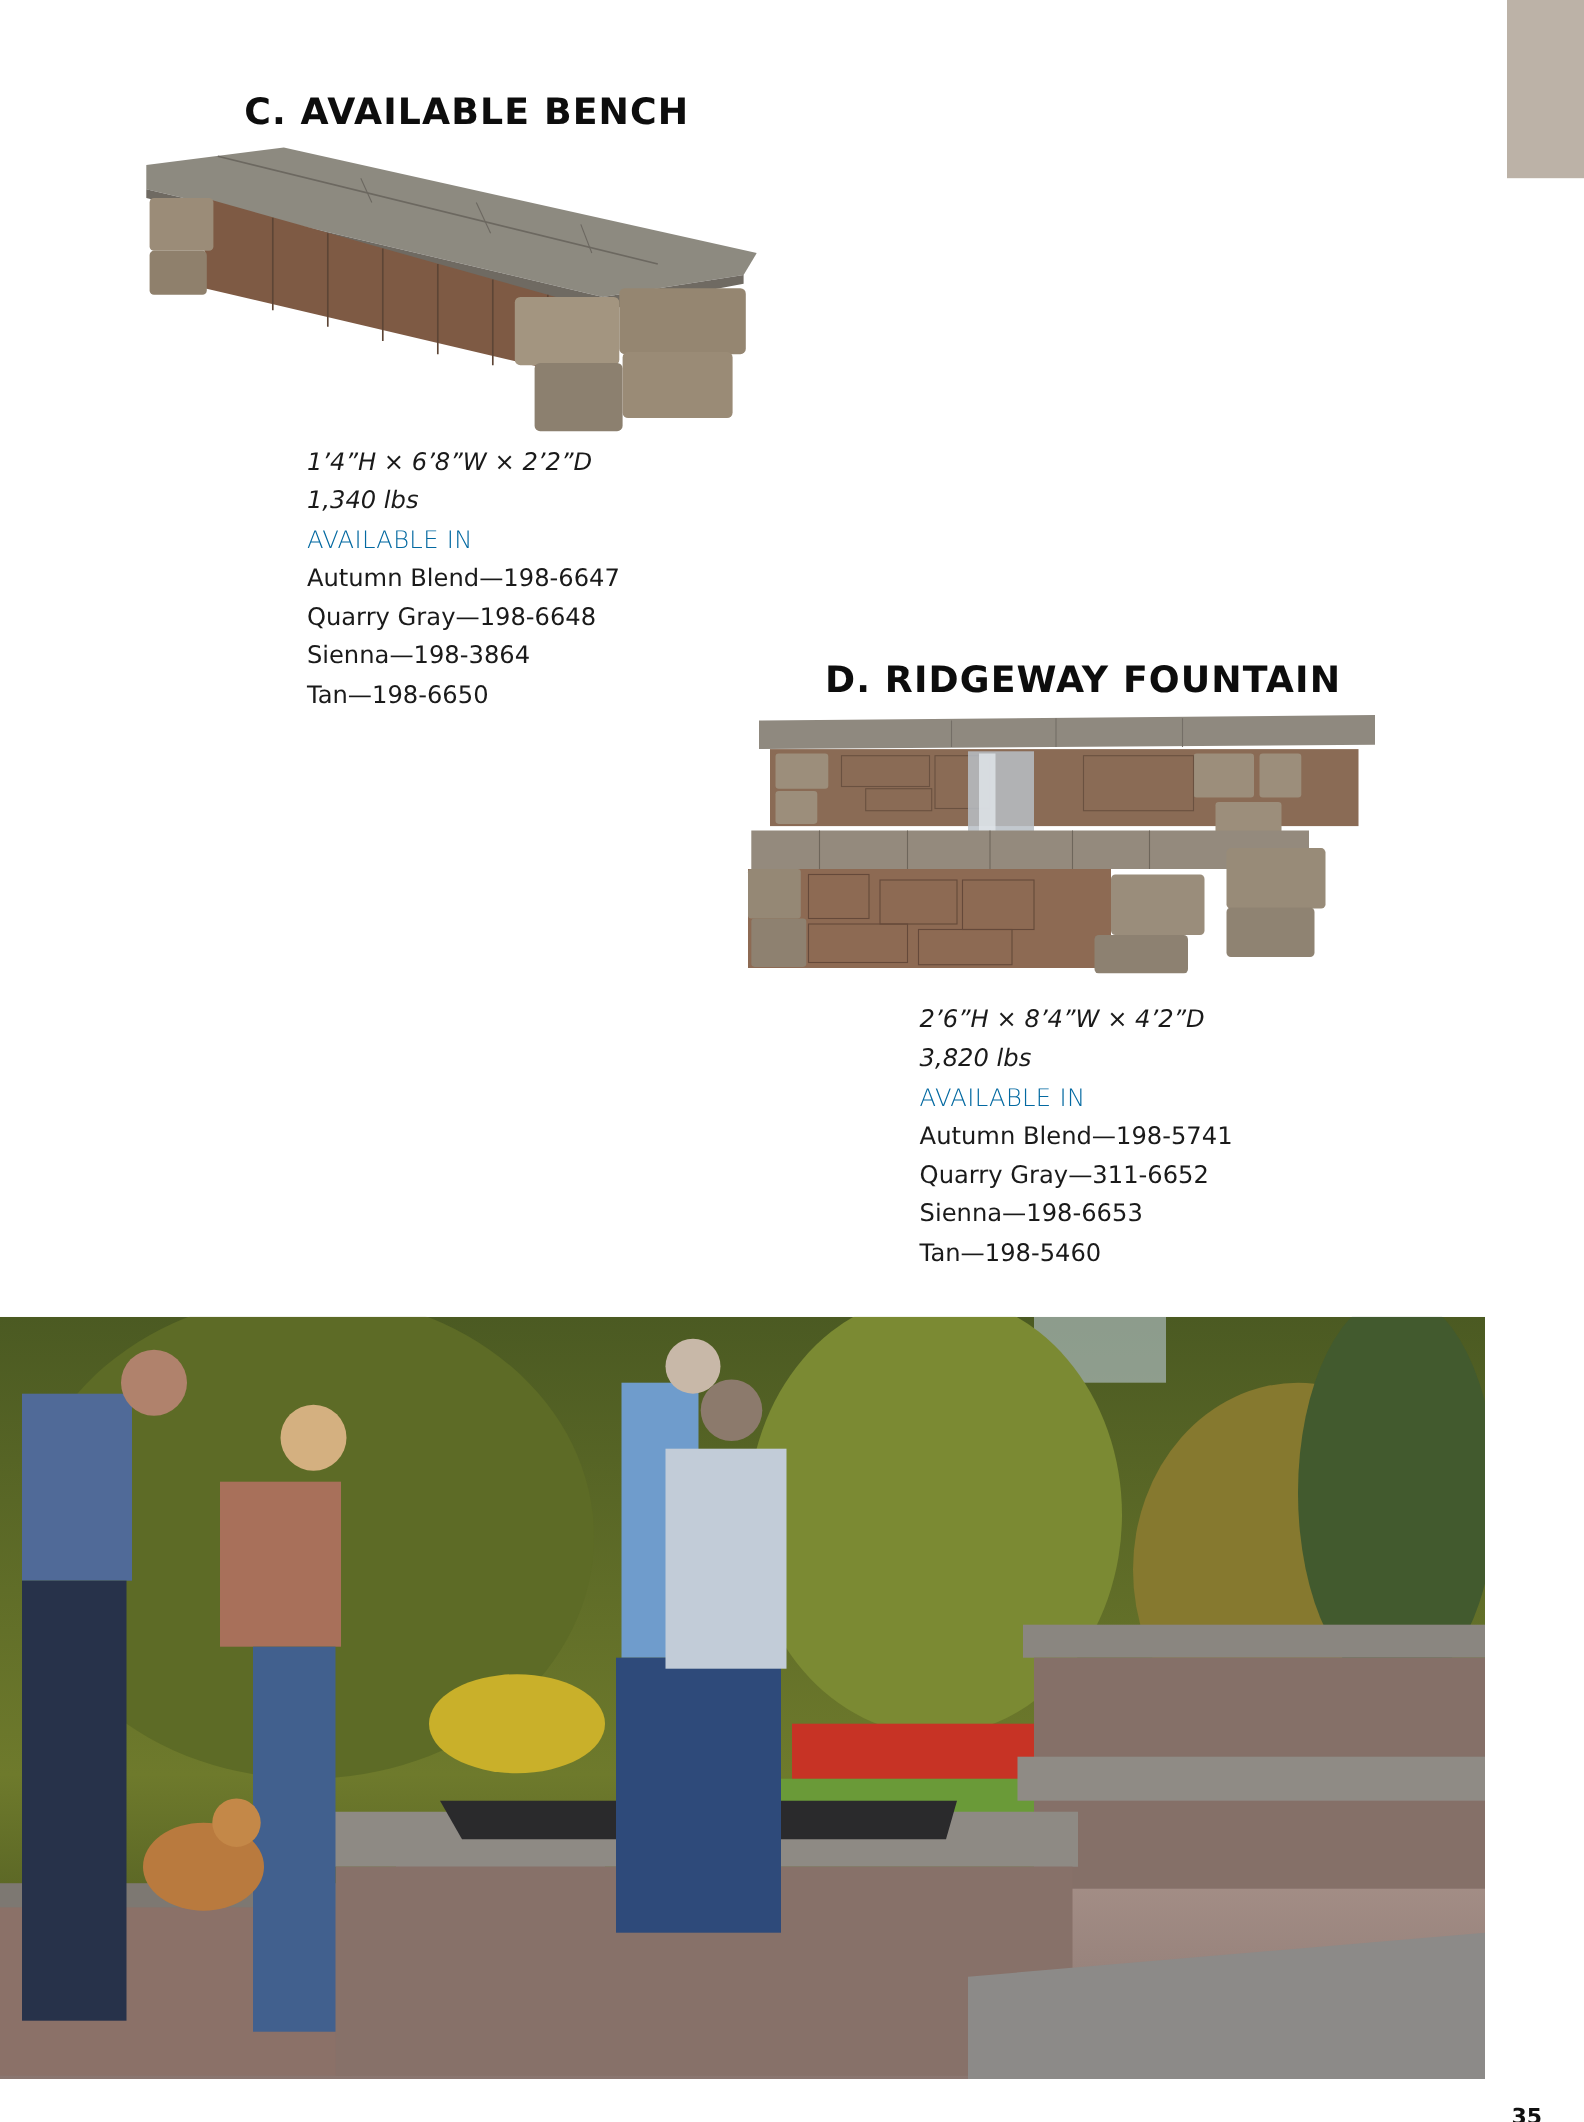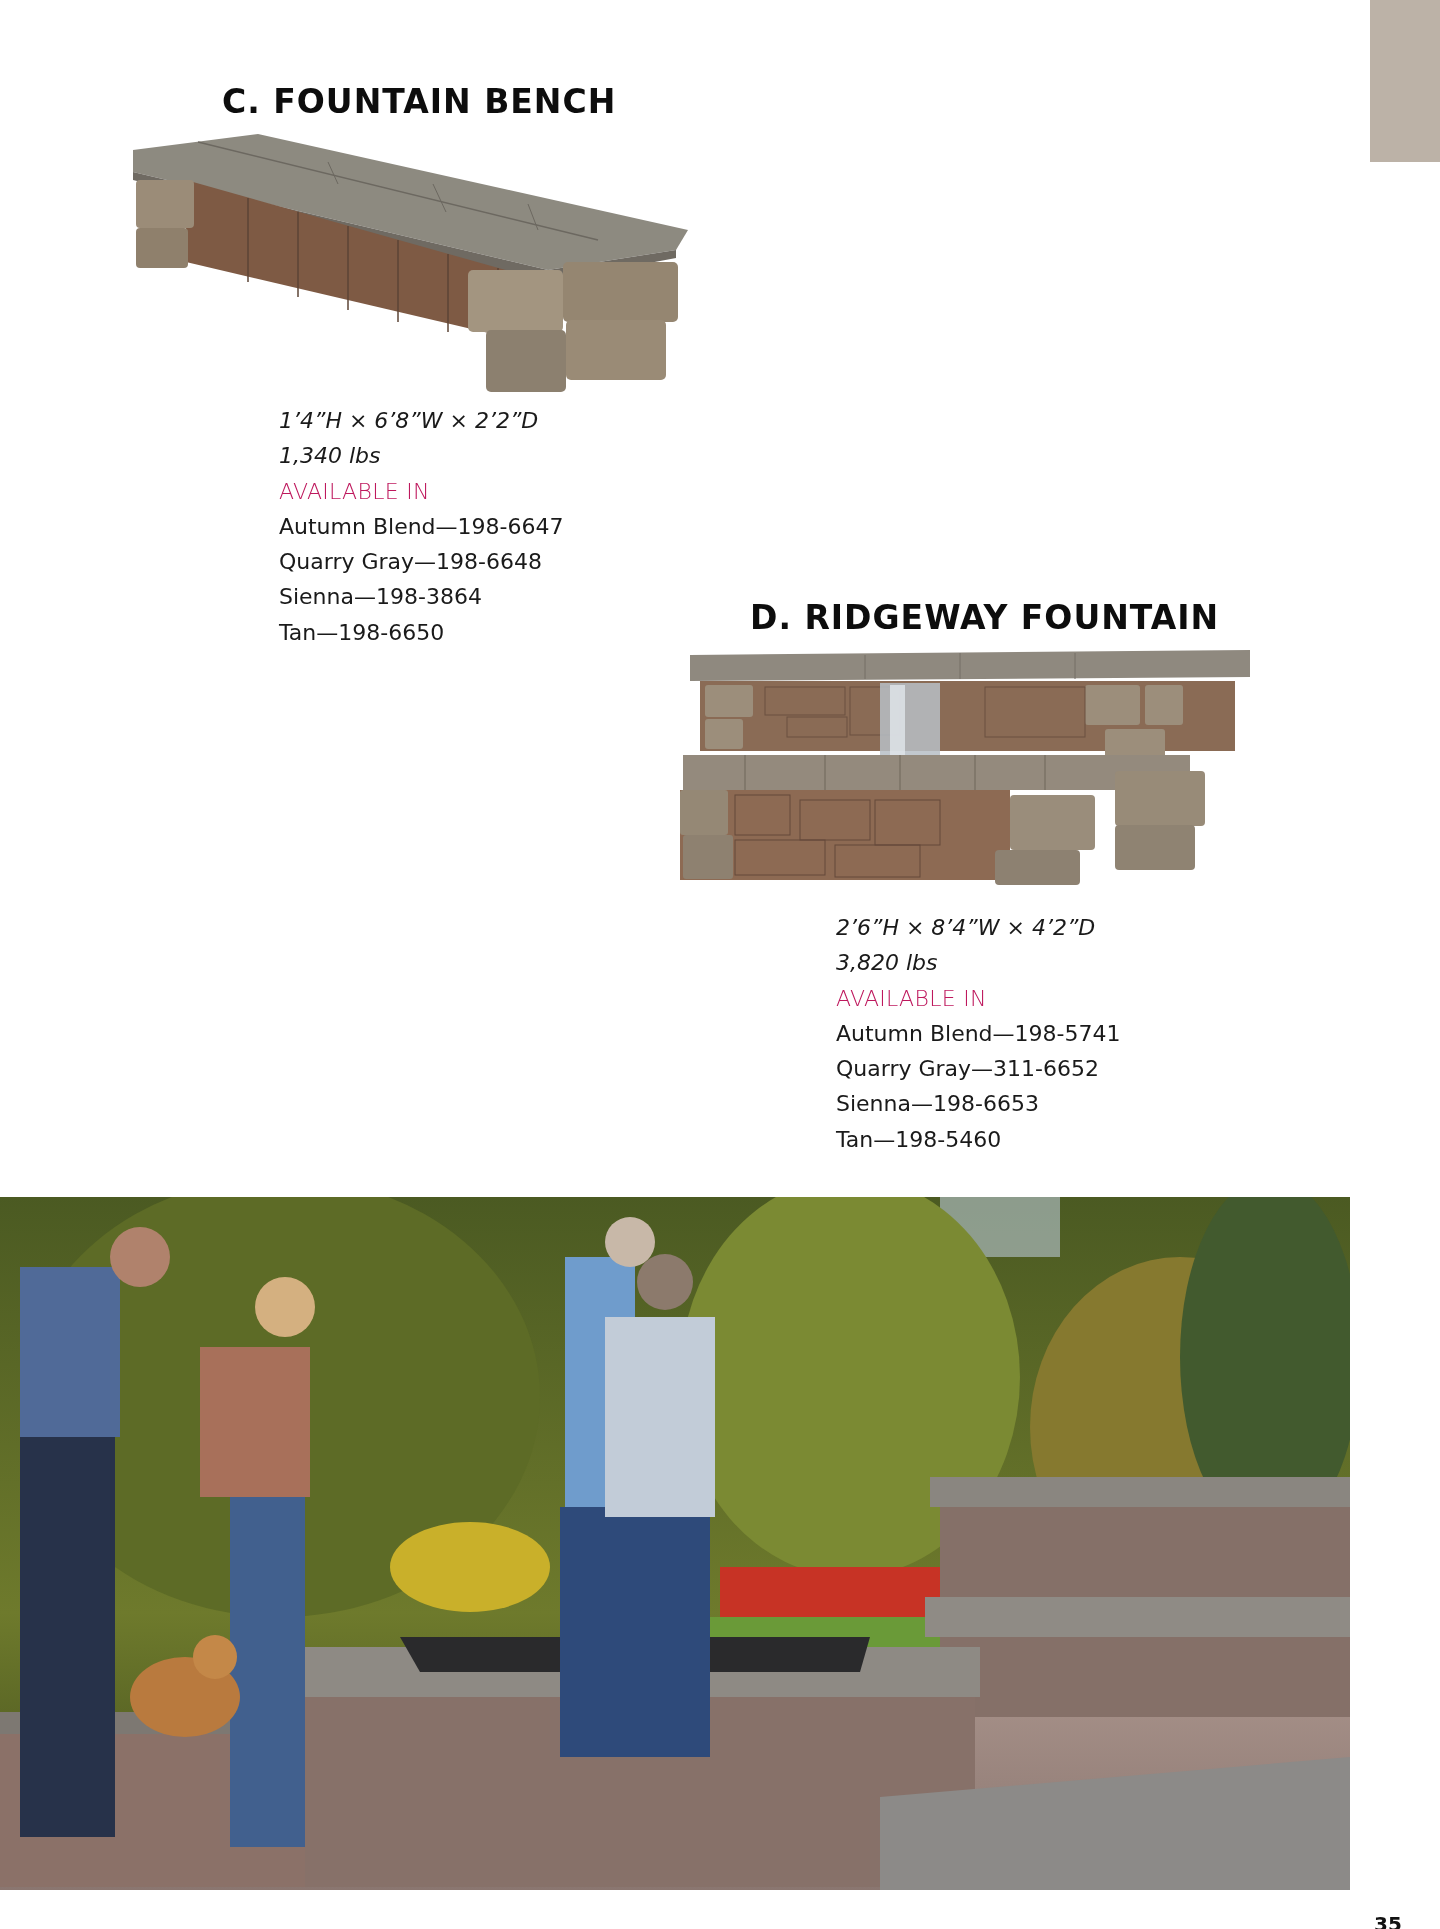--- a/index.html
+++ b/index.html
@@ -2,31 +2,31 @@
 <html><head>
 <meta charset="utf-8">
 <style>
   html, body { margin:0; padding:0; }
   body { width:1440px; height:1929px; position:relative; background:#ffffff; overflow:hidden;
          font-family:"DejaVu Sans", "Liberation Sans", sans-serif; color:#111; }
   .tab { position:absolute; left:1370px; top:0; width:70px; height:162px; background:#bcb2a7; }
   .title { position:absolute; font-weight:bold; font-size:33px; letter-spacing:1px; color:#0d0d0d; margin:0; }
   .specs { position:absolute; font-size:22px; line-height:35.3px; color:#1a1a1a; }
   .specs .it { font-style:italic; }
-  .specs .avail { font-weight:300; color:#be185d; letter-spacing:0.3px; }
+  .specs .avail { font-weight:300; color:#0369a1; letter-spacing:0.3px; }
   .prod-img { position:absolute; }
   .photo { position:absolute; left:0; top:1197px; width:1350px; height:693px; overflow:hidden; }
   .page-num { position:absolute; left:1374px; top:1896px; font-weight:bold; font-size:20px; color:#111;margin-top:16px; }
 </style>
 </head>
 <body>
 
 <div class="tab"></div>
 
-<h2 class="title" style="left:222px; top:82px;">C. FOUNTAIN BENCH</h2>
+<h2 class="title" style="left:222px; top:82px;">C. AVAILABLE BENCH</h2>
 
 <svg class="prod-img" style="left:128px; top:132px;" width="560" height="265" viewBox="0 0 560 265">
 
   <polygon points="5,18 130,2 560,98 548,118 420,138 5,40" fill="#8d8a80"></polygon>
   <polygon points="5,40 420,138 548,118 548,126 420,150 5,48" fill="#6f6a62"></polygon>
   <line x1="70" y1="10" x2="470" y2="108" stroke="#6c6860" stroke-width="1.5"></line>
   <line x1="200" y1="30" x2="210" y2="52" stroke="#6c6860"></line>
   <line x1="305" y1="52" x2="318" y2="80" stroke="#6c6860"></line>
   <line x1="400" y1="72" x2="410" y2="98" stroke="#6c6860"></line>
 

